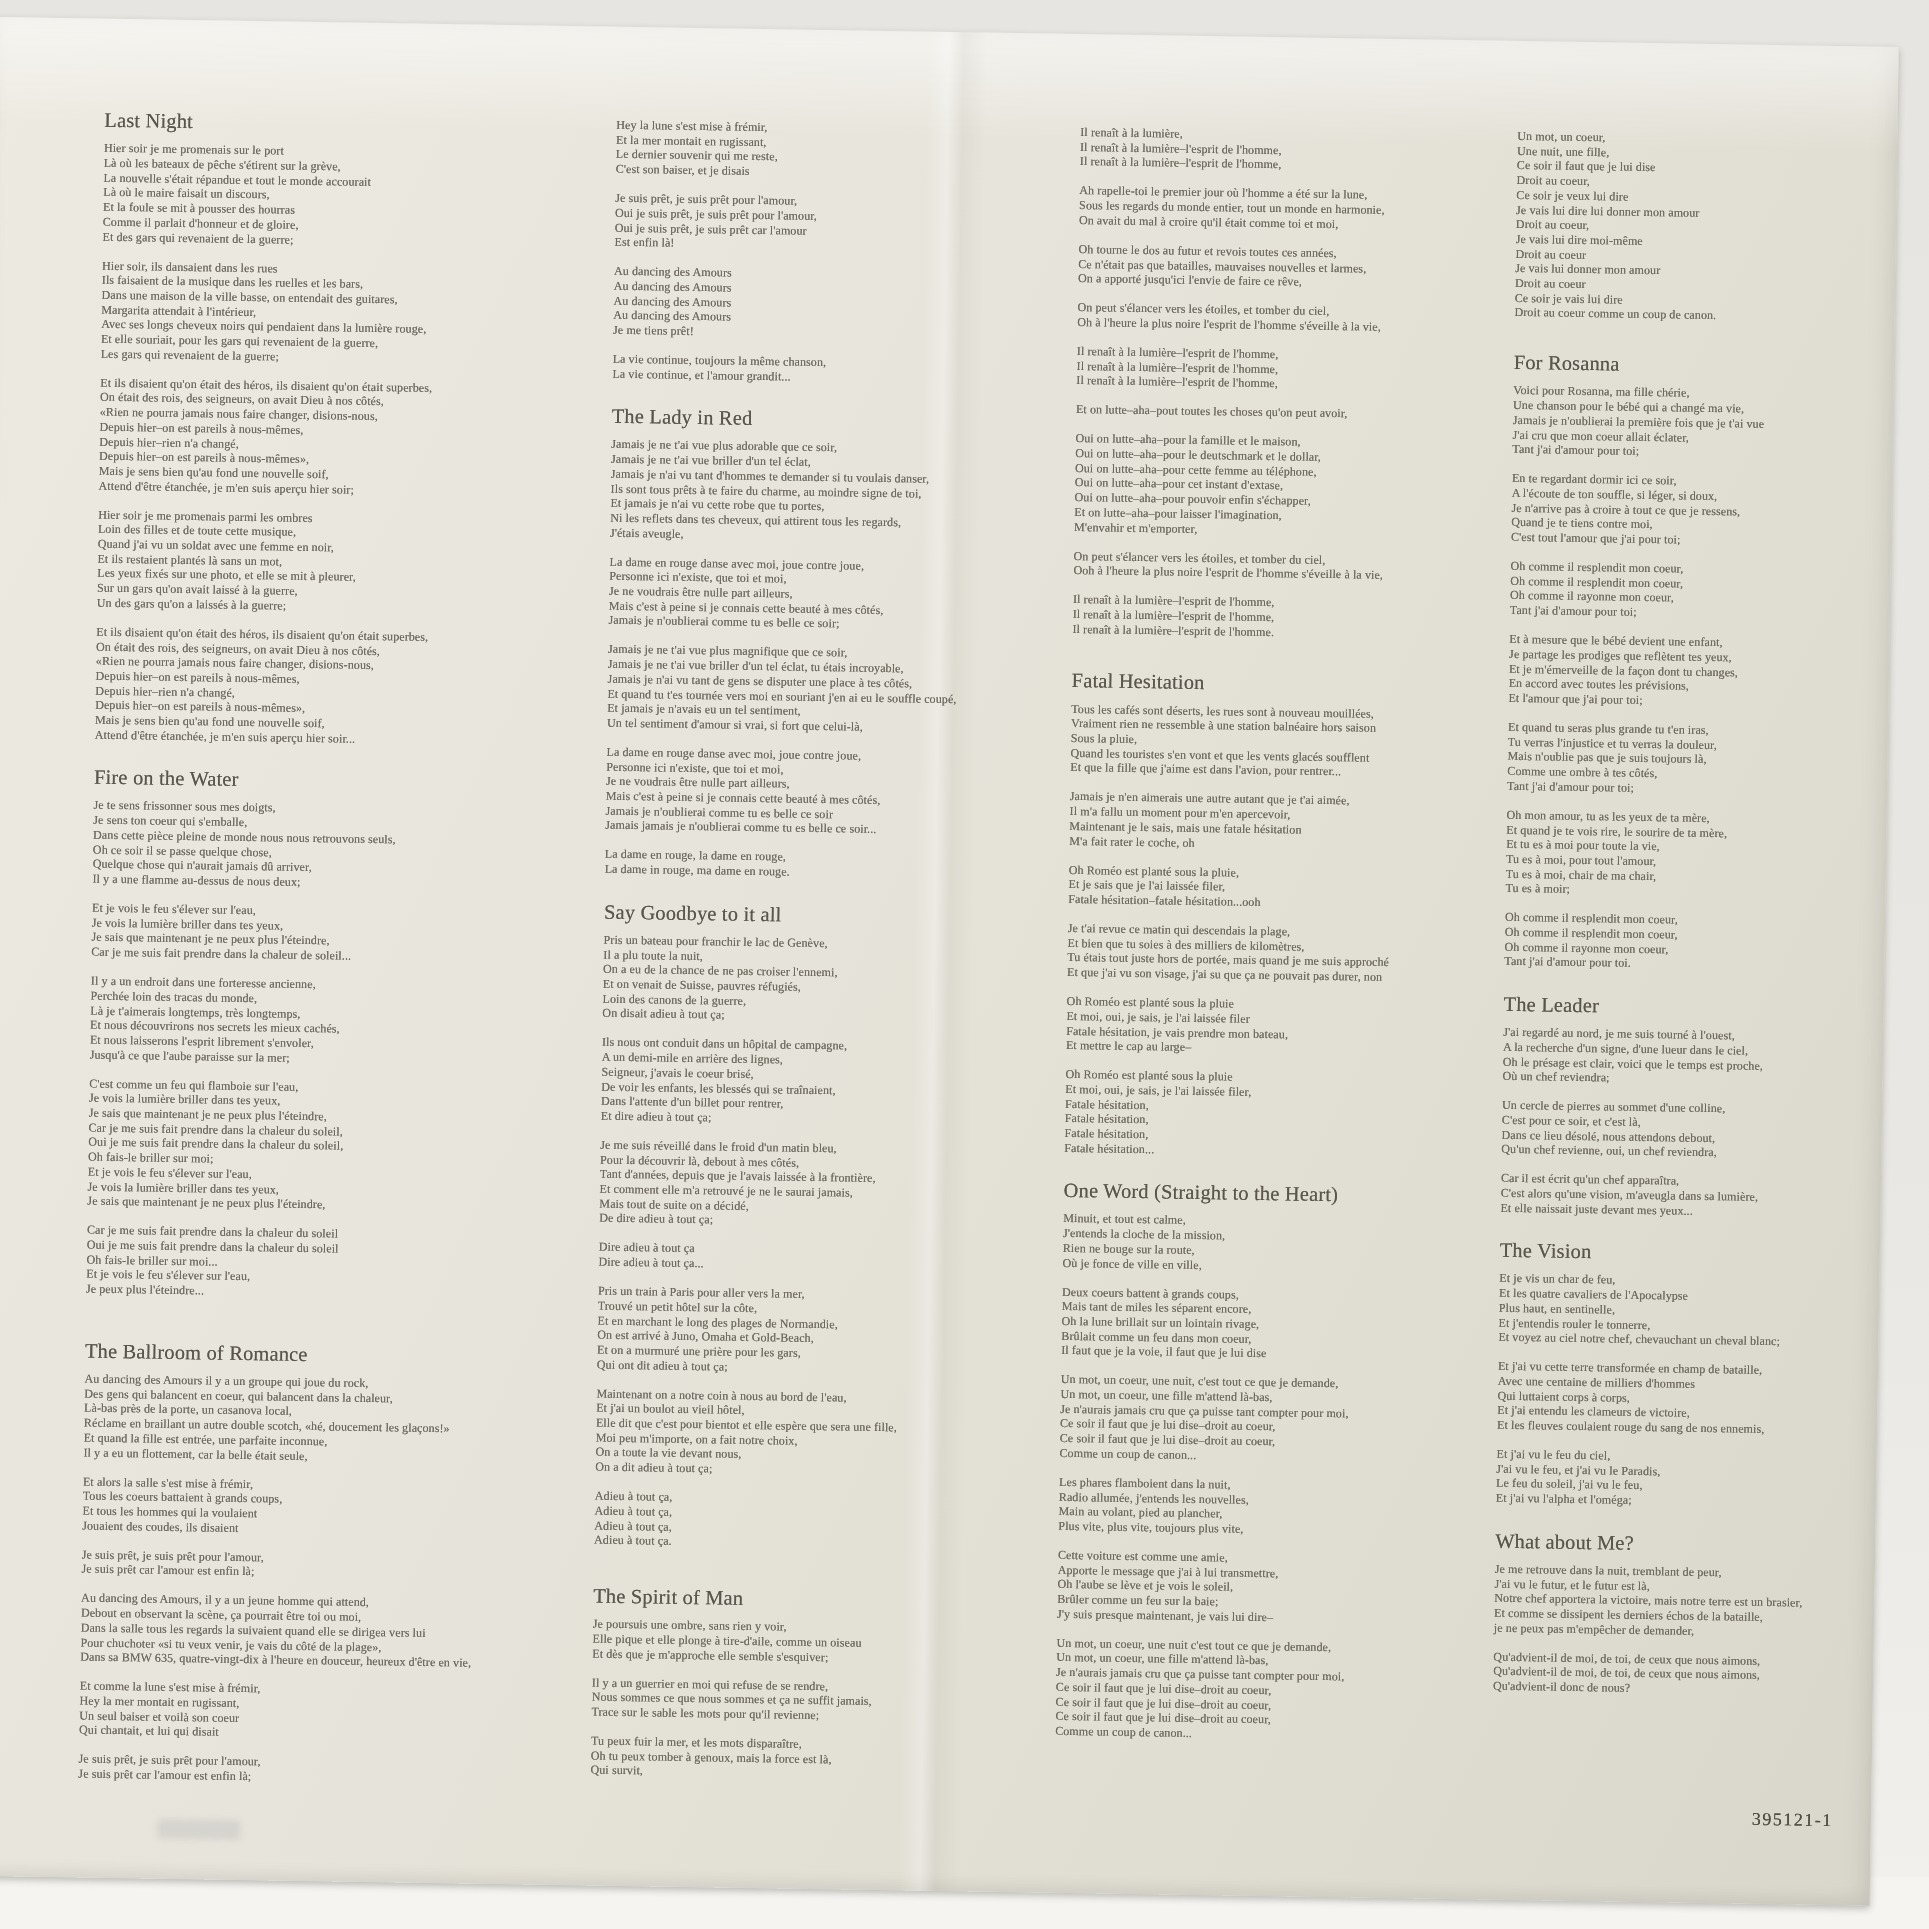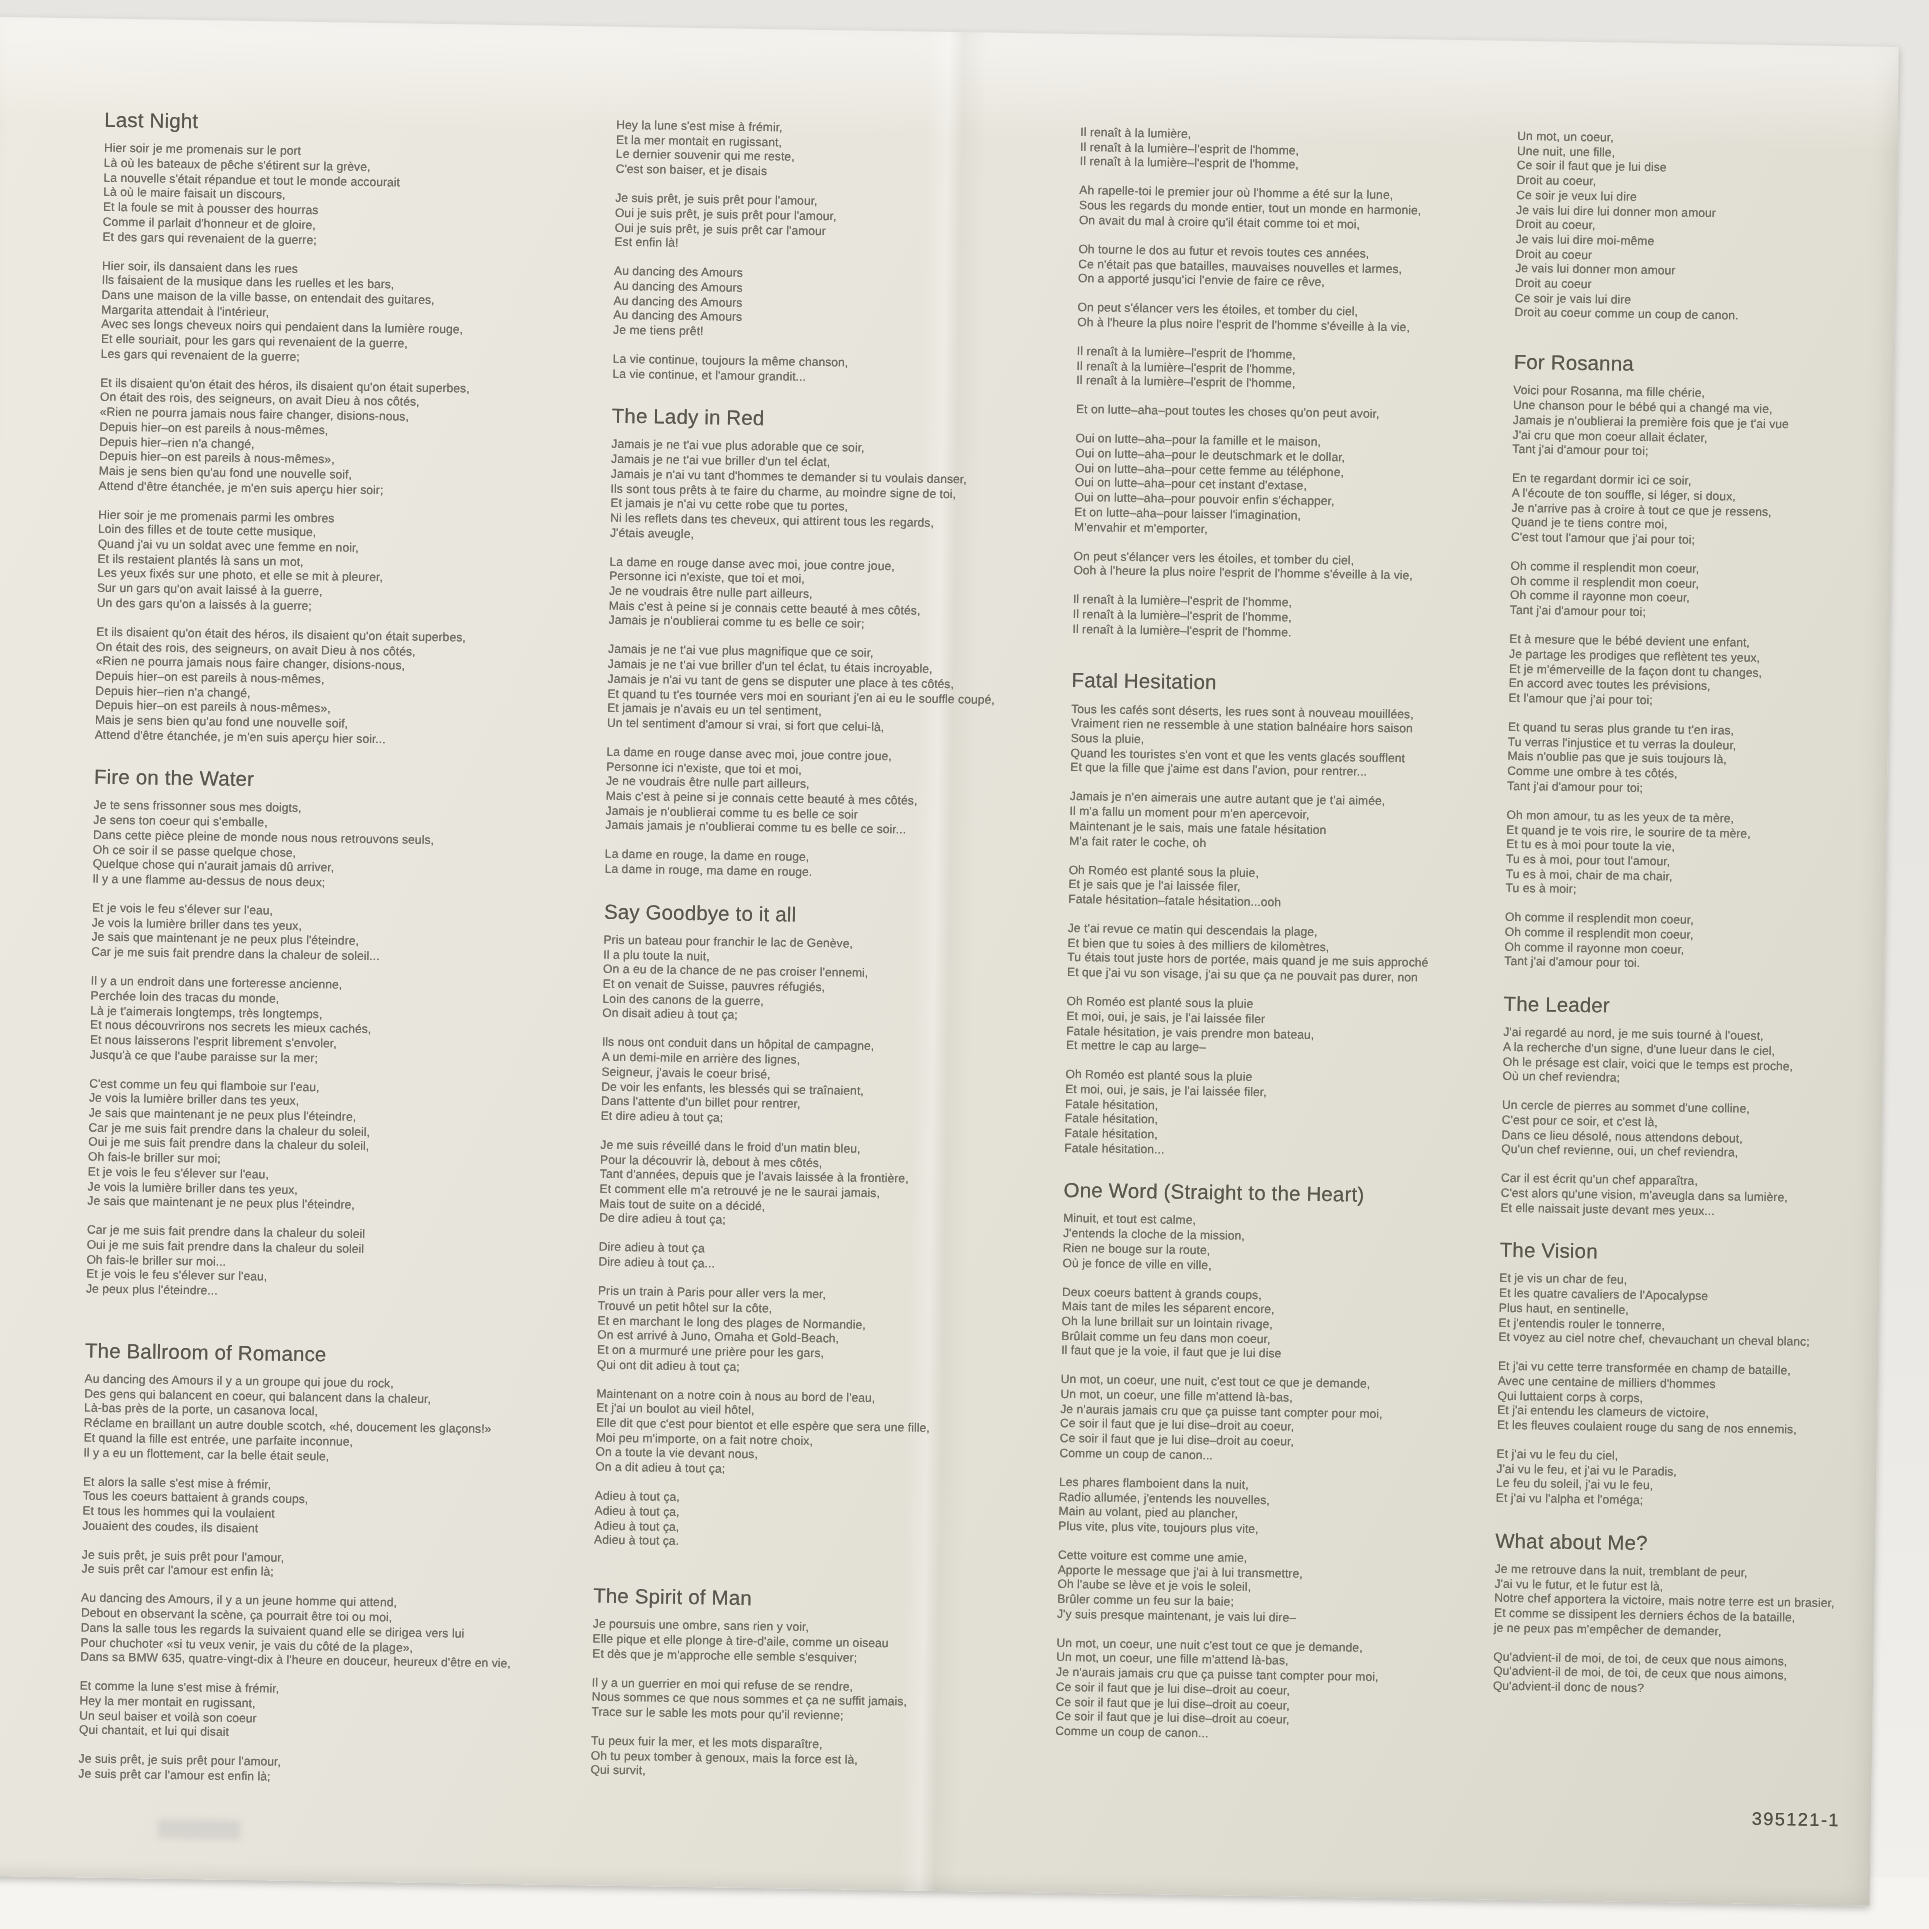--- a/index.html
+++ b/index.html
@@ -1,18 +1,18 @@
 <!DOCTYPE html>
 <html style="font-size:12px"><head>
 <meta charset="utf-8">
 <style>
   html,body{margin:0;padding:0;background:#dddbd7;}
   .photo{position:relative;width:1930px;height:1930px;overflow:hidden;
     background:linear-gradient(180deg,#e7e5e1 0%,#e9e7e3 60%,#efeeea 92%,#f2f1ee 100%);
-    font-family:Liberation Sans, sans-serif;}
+    font-family:Liberation Serif, serif;}
   .table-strip{position:absolute;left:0;bottom:0;width:100%;height:53px;background:#f5f4f1;}
   .sheet{position:absolute;left:-4.5px;top:16.6px;width:1903px;height:1859px;
     transform:rotate(0.9deg);transform-origin:0 0;
     background:linear-gradient(115deg,#edeae1 0%,#e7e4db 40%,#dfdcd1 78%,#d9d6cb 100%);
     box-shadow:0 3px 7.6px rgba(60,55,45,.30), inset -10.6px 0 22.7px rgba(0,0,0,.05), inset 0 -6px 16.6px rgba(0,0,0,.05);}
   .sheet::before{content:"";position:absolute;left:0;top:0;width:100%;height:106px;
     background:linear-gradient(180deg,rgba(255,255,255,.55),rgba(255,255,255,0));}
   .fold{position:absolute;left:49%;top:0;width:60px;height:100%;
     background:linear-gradient(90deg,rgba(255,255,255,0),rgba(255,255,255,.28) 35%,rgba(80,75,60,.05) 60%,rgba(255,255,255,0));}
   .column{position:absolute;width:461px;color:#6e6a60;font-size:12px;line-height:14.7px;

